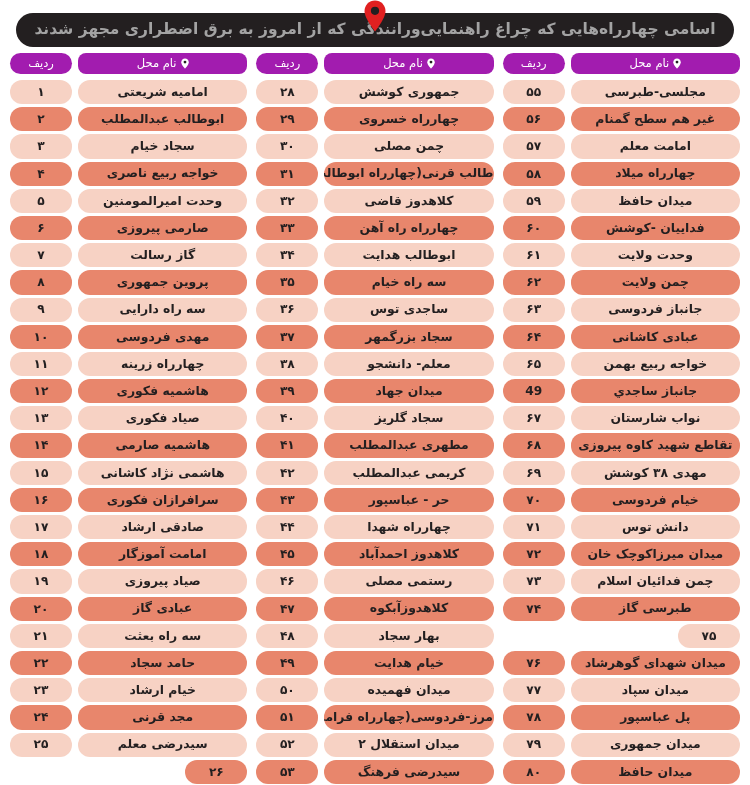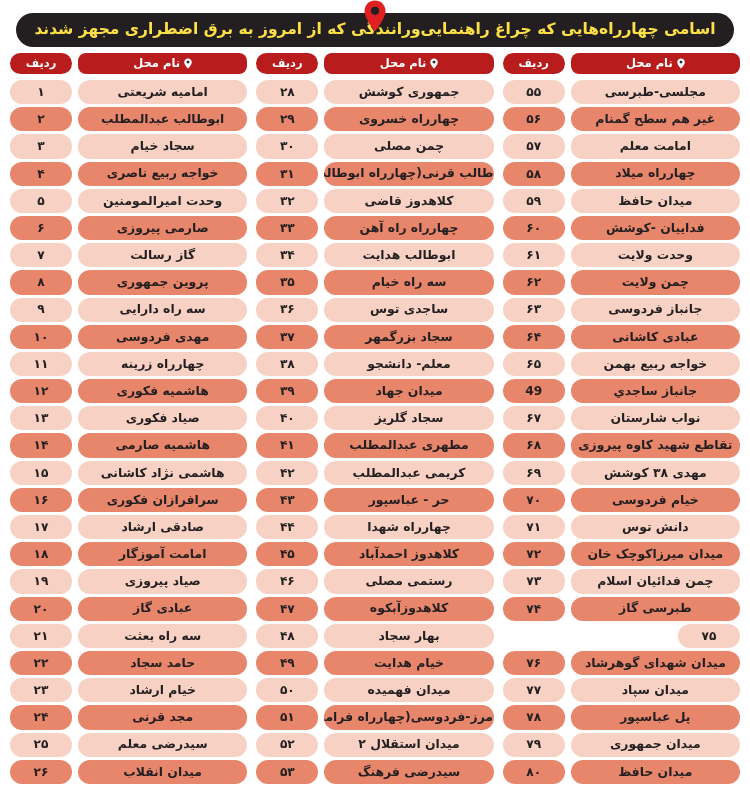--- a/index.html
+++ b/index.html
@@ -23,21 +23,21 @@
   .title-bar {
     position: absolute;
     inset: 0;
     background: #231f20;
     border-radius: 17px;
     display: flex;
     align-items: center;
     justify-content: center;
   }
   .title-text {
-    color: #fde047;
+    color: #a3a3a3;
     font-size: 15.5px;
     font-weight: bold;
     letter-spacing: 0;
     white-space: nowrap;
     line-height: 1;
   }
   .map-pin-top {
     position: absolute;
     top: -13px;
     left: 50%;
@@ -63,28 +63,28 @@
   }
 
   
   .head-row {
     display: flex;
     flex-direction: row;
     gap: 6px;
     height: 21px;
   }
   .head-cell {
-    background: #b91c1c;
+    background: #a21caf;
     border-radius: 11px;
     display: flex;
     align-items: center;
     justify-content: center;
     color: #ffffff;
     font-size: 11.5px;
-    font-weight: bold;
+    font-weight: normal;
     line-height: 1;
   }
   .head-num  { width: 62px; flex: 0 0 62px; }
   .head-name { flex: 1 1 auto; gap: 4px; border-radius: 8px; }
   .head-name .pin-mini { width: 8px; height: 11px; display: inline-block; }
 
   
   .row {
     display: flex;
     flex-direction: row;
@@ -467,19 +467,18 @@
         </div>
         <div class="row dark">
           <div class="cell cell-name">مجد قرنی</div>
           <div class="cell cell-num">۲۴</div>
         </div>
         <div class="row light">
           <div class="cell cell-name">سیدرضی معلم</div>
           <div class="cell cell-num">۲۵</div>
         </div>
         <div class="row dark">
-          <div class="cell cell-name">میدان انقلاب</div>
           <div class="cell cell-num">۲۶</div>
         </div>
       </div>
   </div>
 
 </div>
 
 </body></html>

